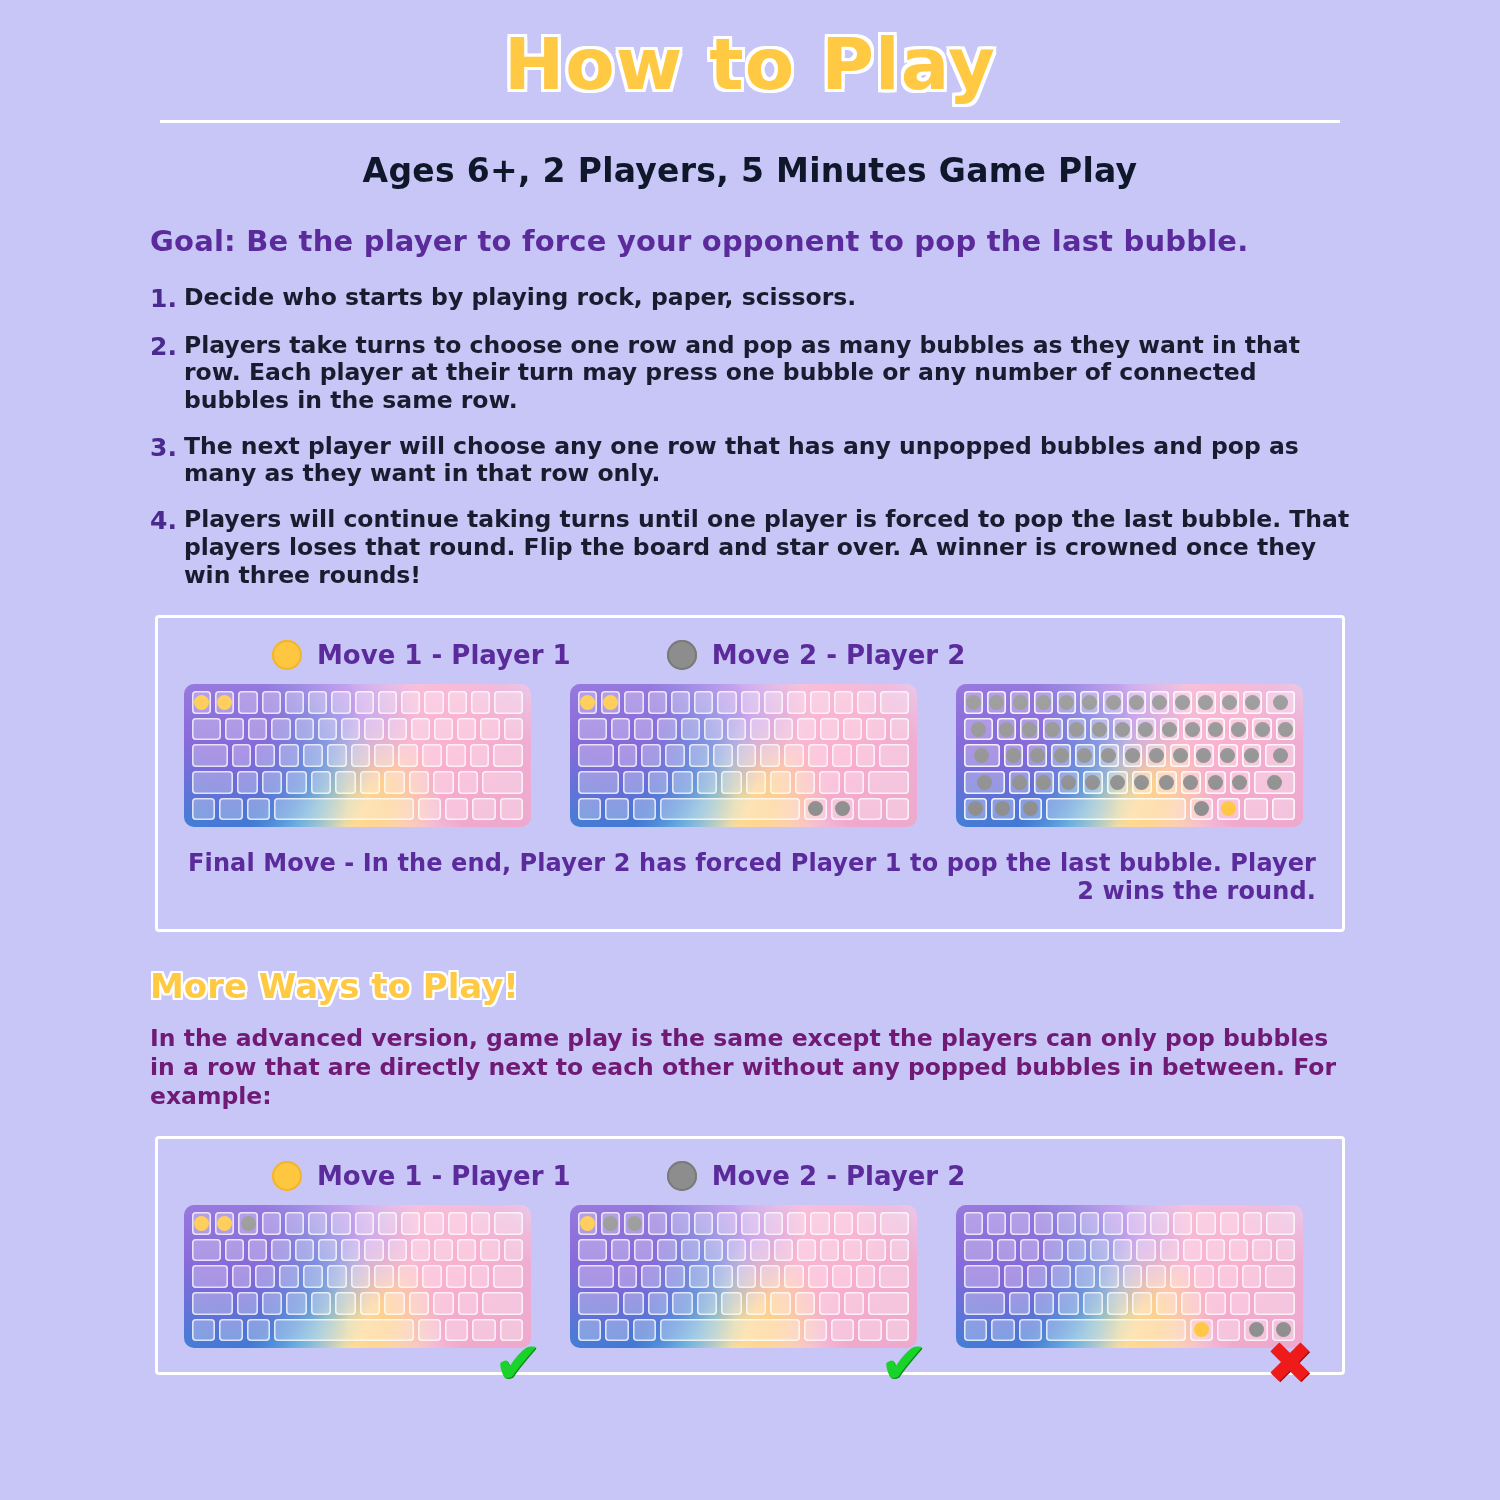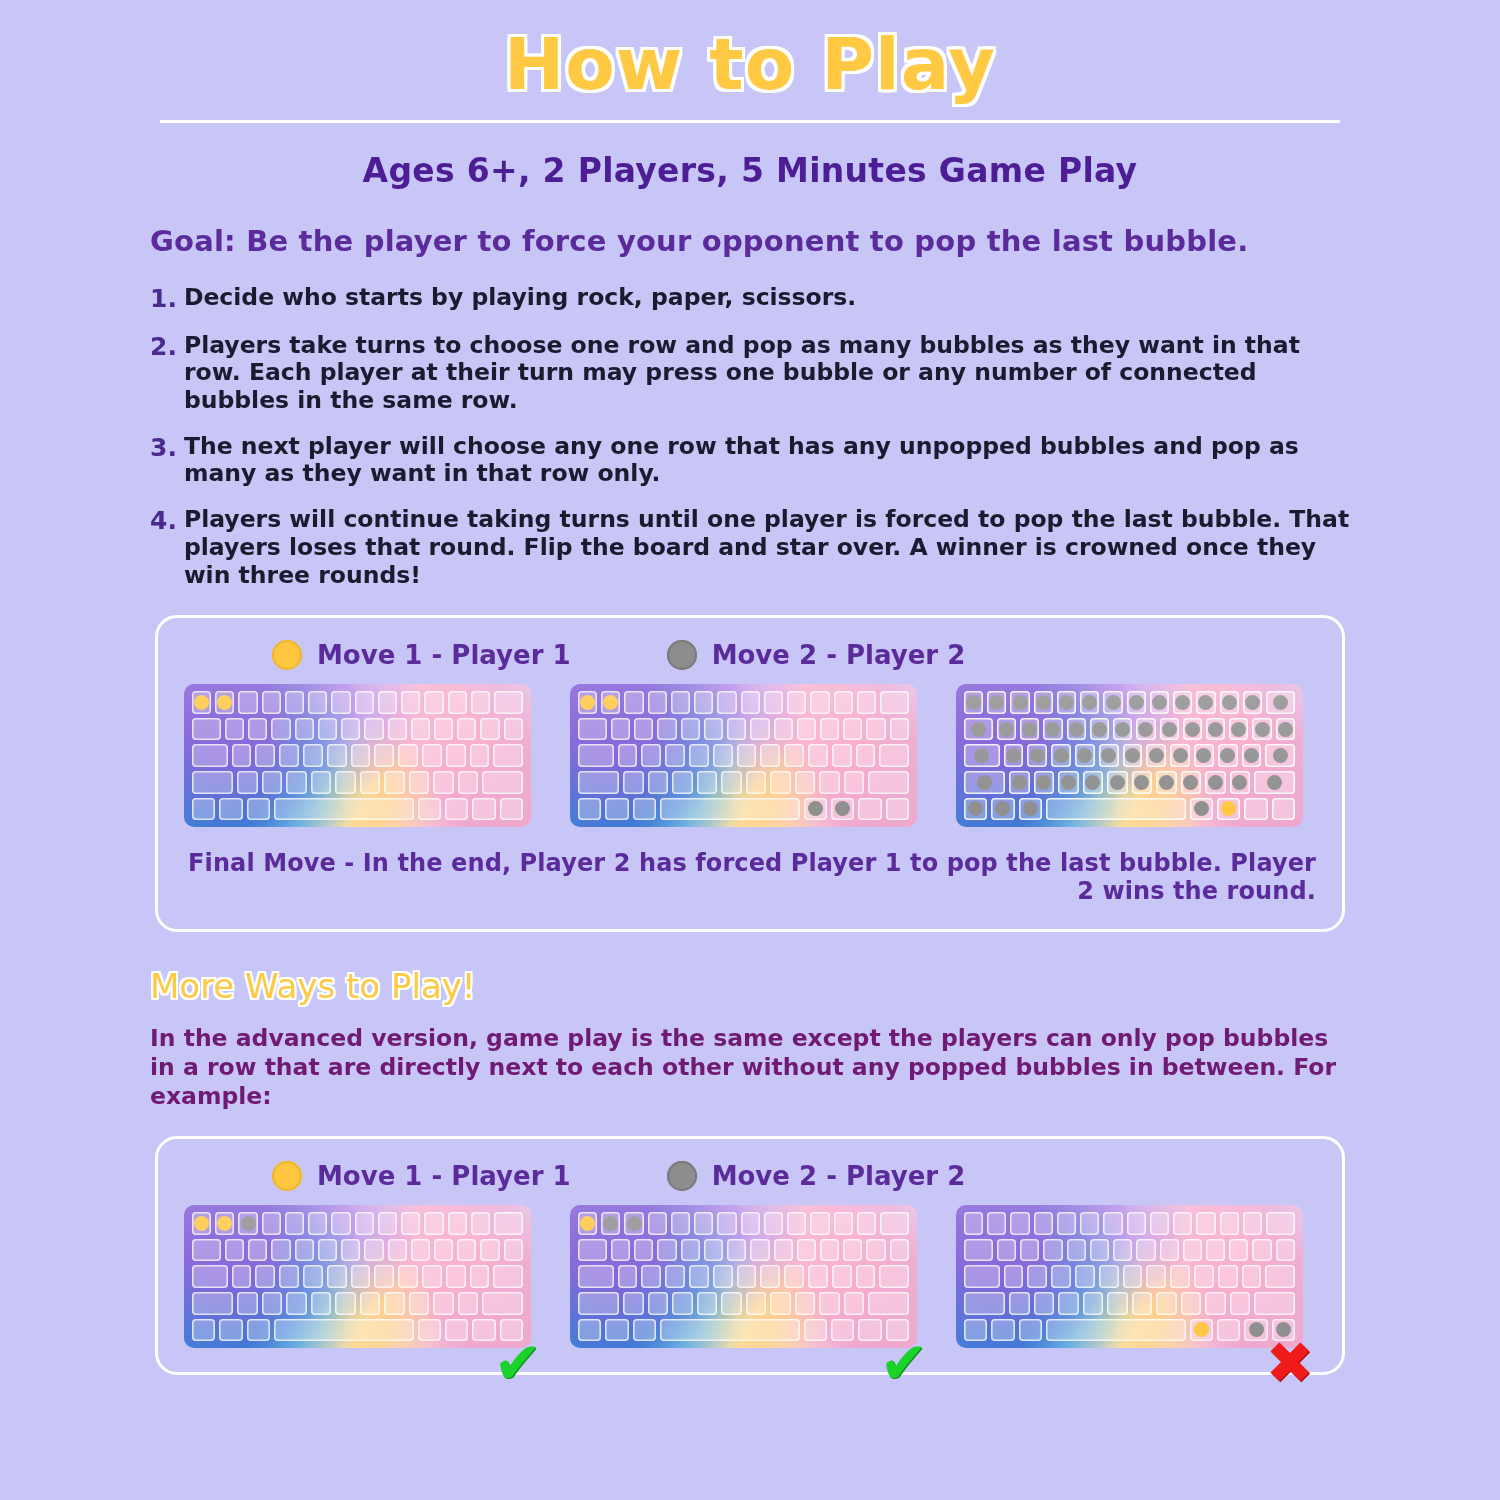--- a/index.html
+++ b/index.html
@@ -40,21 +40,21 @@
     width: 1180px;
     height: 3px;
     background: #ffffff;
     margin: 14px auto 0 auto;
   }
 
   .subtitle {
     text-align: center;
     font-size: 33px;
     font-weight: bold;
-    color: #4c1d95;
+    color: #0f172a;
     margin-top: 28px;
     letter-spacing: 0.3px;
   }
 
   .content {
     width: 1200px;
     margin: 0 auto;
     padding-top: 34px;
   }
 
@@ -80,21 +80,21 @@
     font-weight: bold;
     font-size: 25px;
     margin-right: 7px;
     flex: 0 0 auto;
   }
   .step-text { flex: 1 1 auto; }
 
   
   .example-box {
     border: 3px solid #ffffff;
-    border-radius: 22px;
+    border-radius: 4px;
     margin: 0 auto;
     width: 1190px;
     padding: 22px 26px 24px 26px;
   }
 
   .legend {
     display: flex;
     align-items: center;
     padding-left: 88px;
     gap: 96px;
@@ -208,21 +208,21 @@
     font-size: 24px;
     font-weight: bold;
     color: #5b2b9b;
     margin-top: 22px;
     letter-spacing: 0.1px;
   }
 
   
   .more-title {
     font-size: 34px;
-    font-weight: normal;
+    font-weight: bold;
     color: #ffc943;
     margin: 34px 0 18px 0;
     text-shadow:
       -2px -2px 0 #ffffff, 2px -2px 0 #ffffff,
       -2px 2px 0 #ffffff, 2px 2px 0 #ffffff,
       0 -2px 0 #ffffff, 0 2px 0 #ffffff,
       -2px 0 0 #ffffff, 2px 0 0 #ffffff;
   }
   .more-text {
     font-size: 23.5px;

